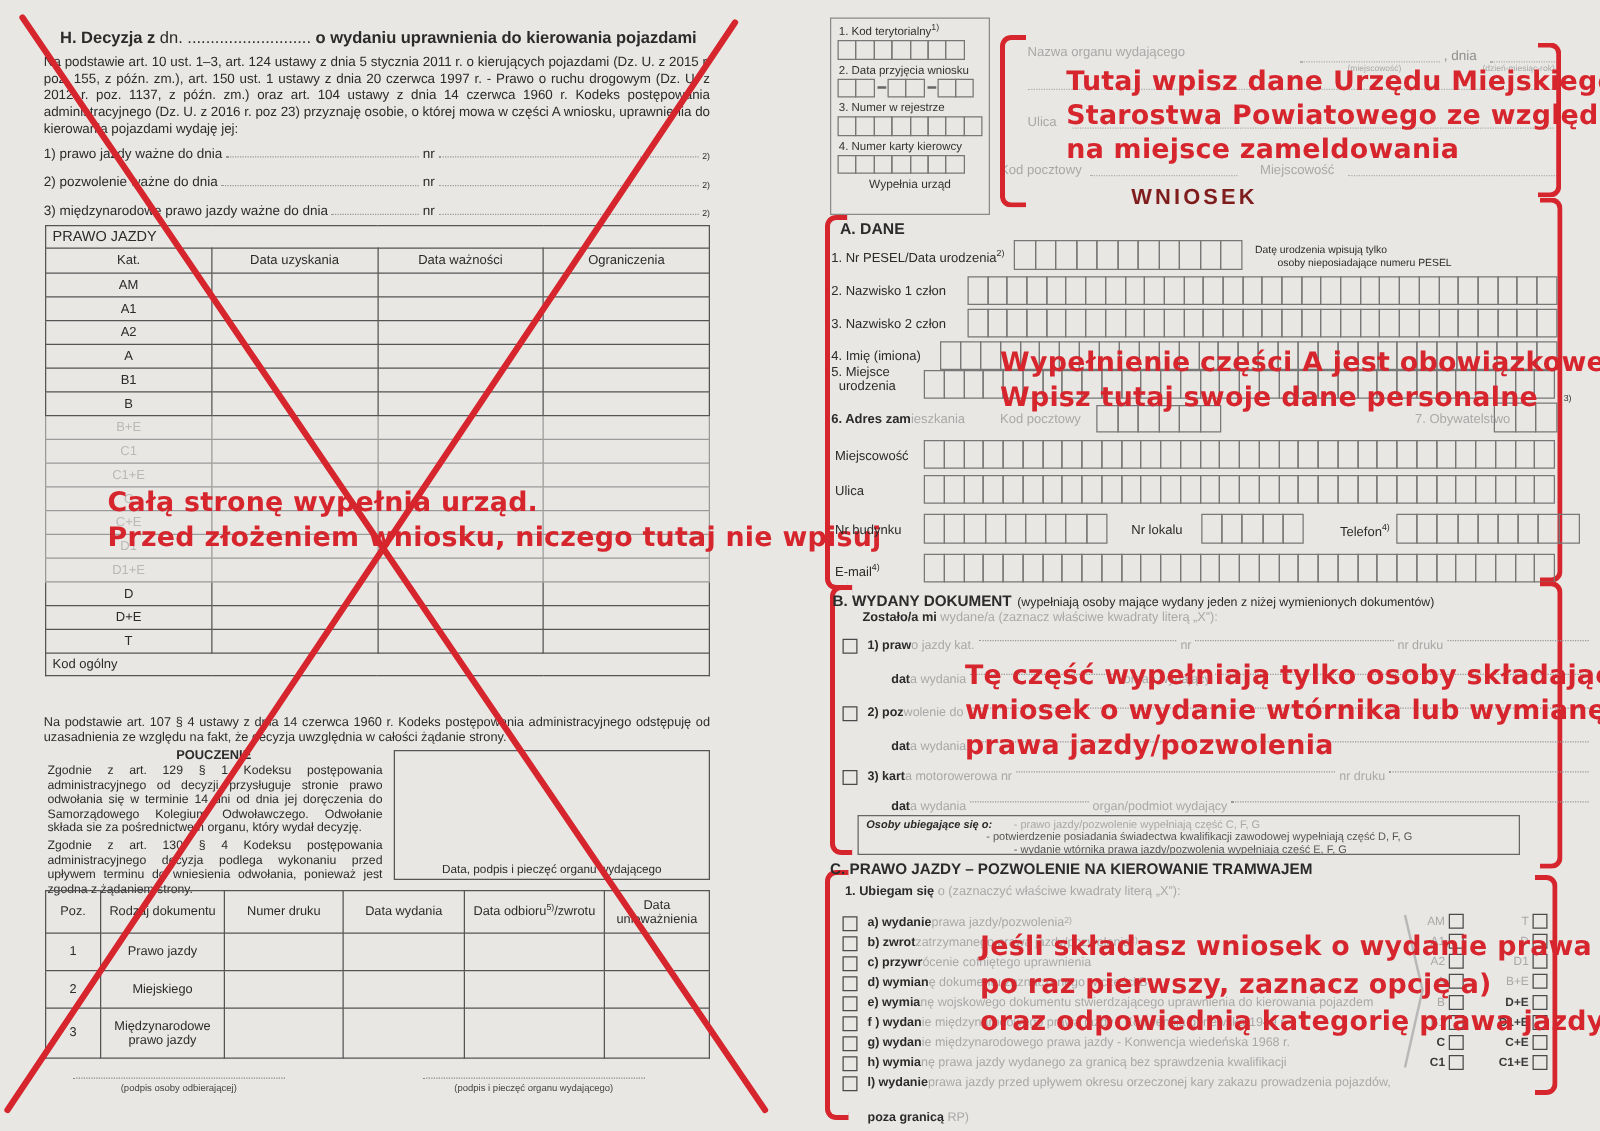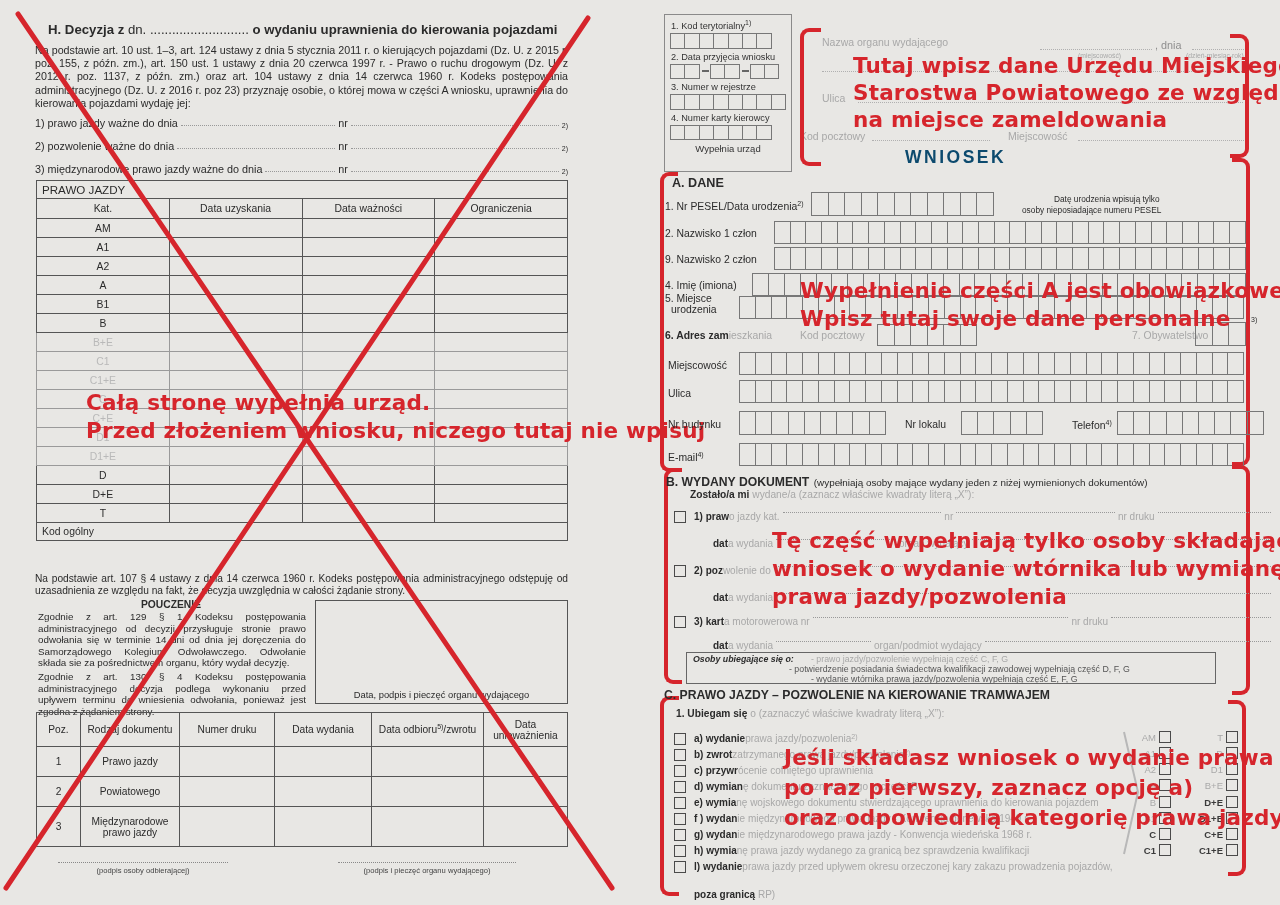--- a/index.html
+++ b/index.html
@@ -34,21 +34,21 @@
   .dtable td{border:1px solid #555;text-align:center;font-size:10.2px;padding:1px 3px;overflow:hidden;}
   .obox{position:absolute;border:1.3px solid #8a8a8a;box-sizing:border-box;padding:4px 6px 2px;font-size:9.2px;color:#333;}
   .obox .cells{position:static;margin:2px 0 3px;}
   .obox .cell{--cw:15.4px;--ch:15.5px;}
   .dash{width:7px;height:2px;background:#666;align-self:center;margin:0 2px;flex:none;}
   .stamp{position:absolute;border:1.2px solid #555;box-sizing:border-box;}
   .stamp span{position:absolute;bottom:3px;left:0;right:0;text-align:center;font-size:9.4px;}
   .infobox{position:absolute;border:1.2px solid #666;box-sizing:border-box;font-size:8.8px;line-height:9.8px;padding:2px 6px;white-space:nowrap;overflow:hidden;}
   .sigdots{position:absolute;border-bottom:1.6px dotted #888;height:1px;}
   .siglbl{position:absolute;text-align:center;font-size:7.6px;color:#444;}
-  .wniosek{position:absolute;color:#0c4a6e;font-size:17.5px;font-weight:600;letter-spacing:2.5px;}
+  .wniosek{position:absolute;color:#7f1d1d;font-size:17.5px;font-weight:600;letter-spacing:2.5px;}
   .catrow{position:absolute;display:flex;align-items:center;font-size:9.5px;}
   .catl{width:26px;text-align:right;color:#a9a9a9;margin-right:3px;}
   .catl2{width:42px;text-align:right;color:#a9a9a9;margin:0 3px 0 10px;}
   .dk{color:#3a3a3a;font-weight:bold;}
   .cbrow{position:absolute;display:flex;align-items:flex-start;font-size:10px;}
   .cbrow .cb{margin-right:8px;margin-top:0;}
   svg{position:absolute;}
 </style>
 </head>
 <body>
@@ -219,21 +219,21 @@
     <tr style="height:30px;">
       <td>1</td>
           <td>Prawo jazdy</td>
           <td></td>
           <td></td>
           <td></td>
           <td></td>
     </tr>
     <tr style="height:30px;">
       <td>2</td>
-          <td>Powiatowego</td>
+          <td>Miejskiego</td>
           <td></td>
           <td></td>
           <td></td>
           <td></td>
     </tr>
     <tr style="height:40px;">
       <td>3</td>
           <td>Międzynarodowe prawo jazdy</td>
           <td></td>
           <td></td>
@@ -339,21 +339,21 @@
       <span class="cell"></span>
       <span class="cell"></span>
       <span class="cell"></span>
       <span class="cell"></span>
       <span class="cell"></span>
       <span class="cell"></span>
       <span class="cell"></span>
       <span class="cell"></span>
       <span class="cell"></span>
     </div>
-  <div class="t fs8" style="left:1022px;top:194px;padding-left:32px;">Datę urodzenia wpisują tylko</div>
+  <div class="t fs8" style="left:972px;top:194px;padding-left:32px;">Datę urodzenia wpisują tylko</div>
   <div class="t fs8" style="left:1022px;top:205px;">osoby nieposiadające numeru PESEL</div>
 
   <div class="t" style="left:665px;top:228px;font-size:10.4px;">2. Nazwisko 1 człon</div>
   <div class="cells" style="left:775px;top:221px;">
       <span class="cell"></span>
       <span class="cell"></span>
       <span class="cell"></span>
       <span class="cell"></span>
       <span class="cell"></span>
       <span class="cell"></span>
@@ -376,21 +376,21 @@
       <span class="cell"></span>
       <span class="cell"></span>
       <span class="cell"></span>
       <span class="cell"></span>
       <span class="cell"></span>
       <span class="cell"></span>
       <span class="cell"></span>
       <span class="cell"></span>
     </div>
 
-  <div class="t" style="left:665px;top:254px;font-size:10.4px;">9. Nazwisko 2 człon</div>
+  <div class="t" style="left:665px;top:254px;font-size:10.4px;">3. Nazwisko 2 człon</div>
   <div class="cells" style="left:775px;top:247px;">
       <span class="cell"></span>
       <span class="cell"></span>
       <span class="cell"></span>
       <span class="cell"></span>
       <span class="cell"></span>
       <span class="cell"></span>
       <span class="cell"></span>
       <span class="cell"></span>
       <span class="cell"></span>

